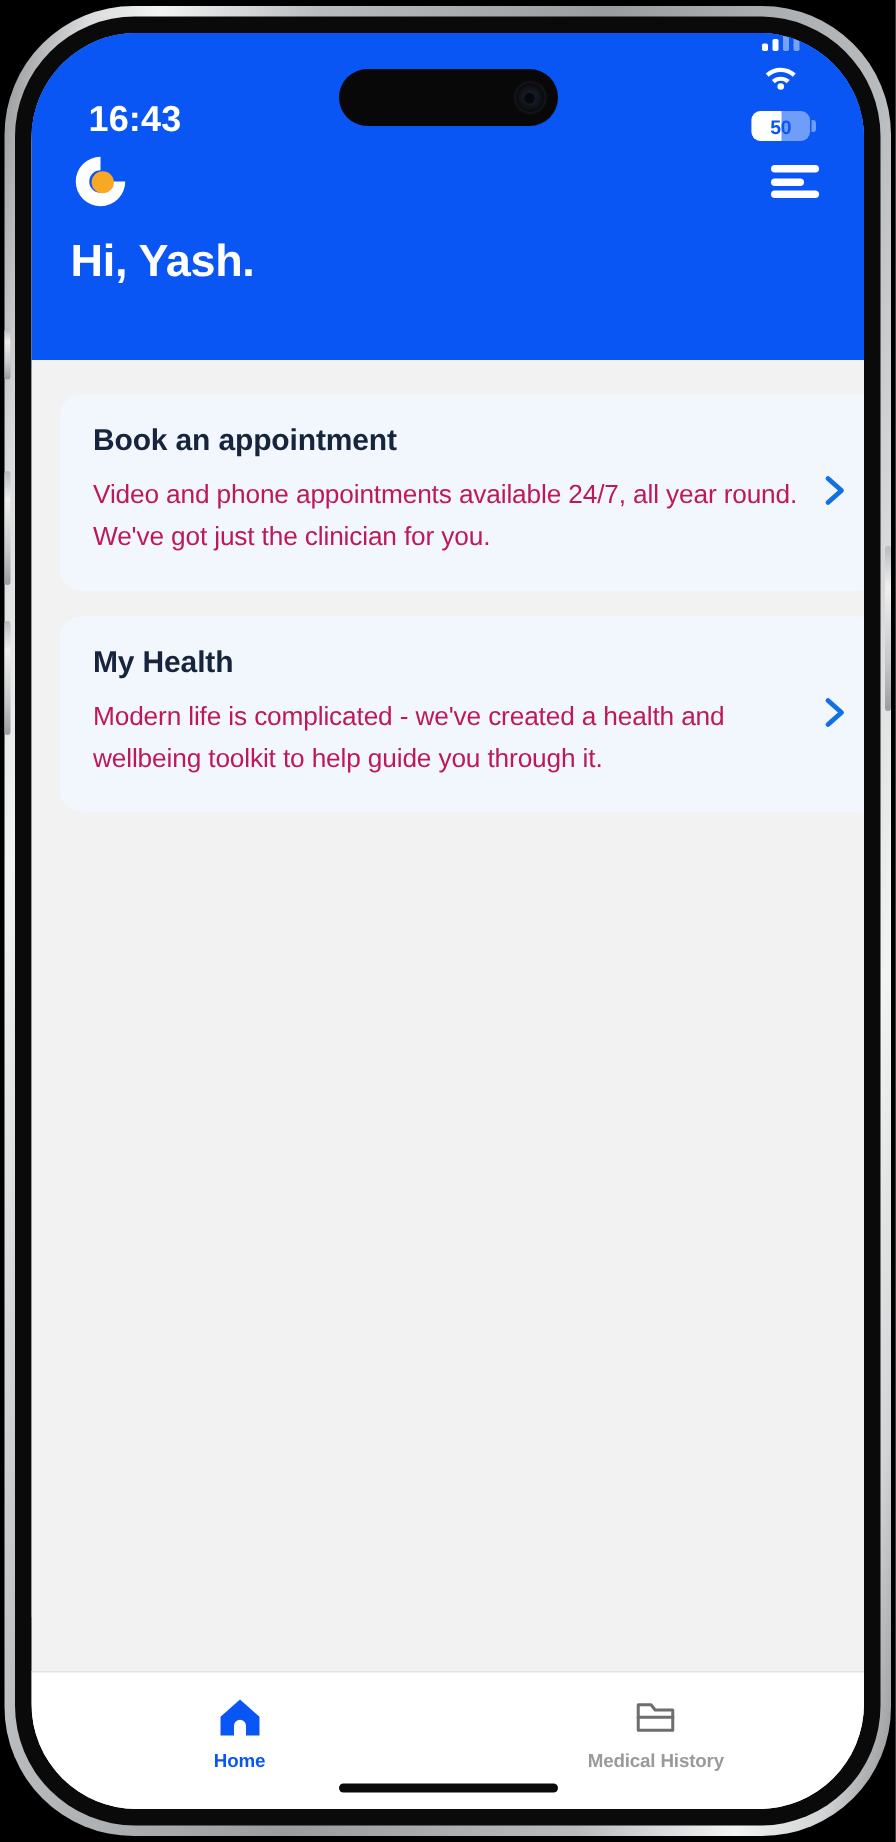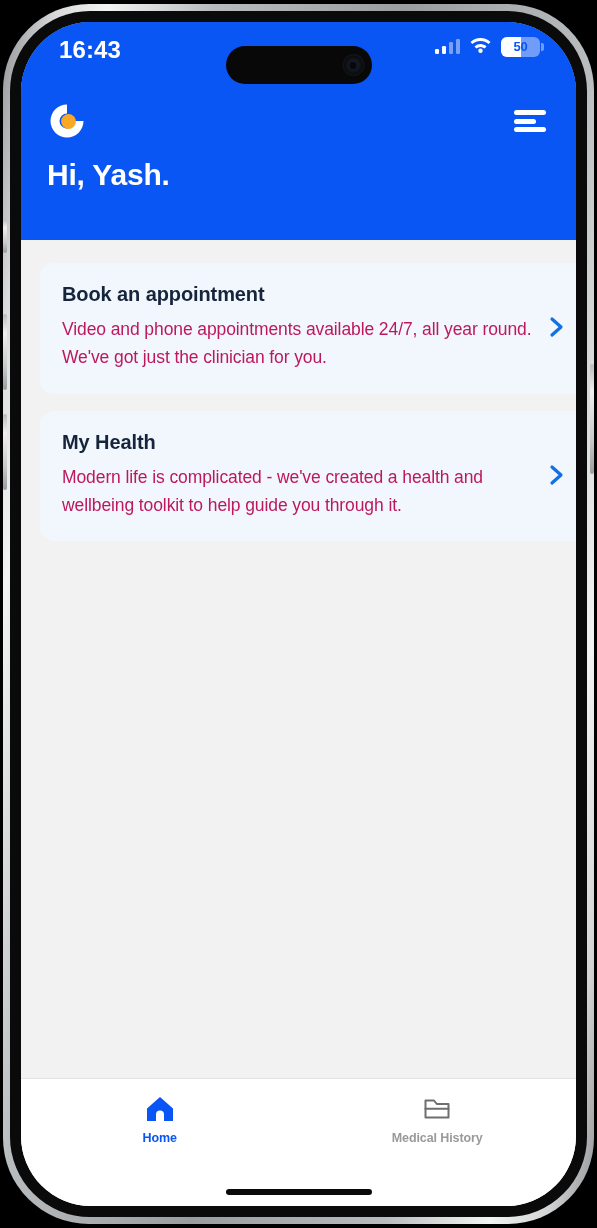--- a/index.html
+++ b/index.html
@@ -52,32 +52,32 @@
   .btn-volup  { left: 0px; top: 310px; width: 4px; height: 76px; }
   .btn-voldn  { left: 0px; top: 410px; width: 4px; height: 76px; }
   .btn-power  { right: 0px; top: 360px; width: 4px; height: 110px; }
 
   
   .status-bar {
     position: absolute;
     left: 0; top: 0; width: 555px; height: 72px;
     background: #0a56f5;
     display: flex;
-    align-items: flex-start;
+    align-items: flex-end;
     justify-content: space-between;
     padding: 14px 36px 0 38px;
     z-index: 5;
   }
   .status-time {
     color: #ffffff;
     font-size: 24px;
     font-weight: 700;
     letter-spacing: 0.1px;
   }
-  .status-right { display: flex; align-items: center; gap: 9px; }
+  .status-right { display: flex; align-items: center; gap: 9px; flex-direction: column; }
 
   .sig-bars { display: flex; align-items: flex-end; gap: 2.5px; height: 15px; }
   .sig-bars i { display:block; width: 4.5px; background: #ffffff; border-radius: 1.2px; }
   .sig-bars i:nth-child(1){ height: 5px; }
   .sig-bars i:nth-child(2){ height: 8.5px; }
   .sig-bars i:nth-child(3){ height: 12px; opacity: .45; }
   .sig-bars i:nth-child(4){ height: 15px; opacity: .45; }
 
   .battery {
     position: relative;
@@ -208,21 +208,21 @@
     font-weight: 400;
     line-height: 1.62;
     letter-spacing: -0.1px;
   }
   .chevron { flex: 0 0 auto; width: 18px; height: 28px; }
 
   
   .bottom-nav {
     position: absolute;
     left: 0; bottom: 0;
-    width: 555px; height: 128px;
+    width: 555px; height: 92px;
     background: #ffffff;
     border-top: 1px solid #e4e4e4;
     display: flex;
     align-items: flex-start;
     padding-top: 14px;
   }
   .nav-item {
     flex: 1;
     display: flex;
     flex-direction: column;

